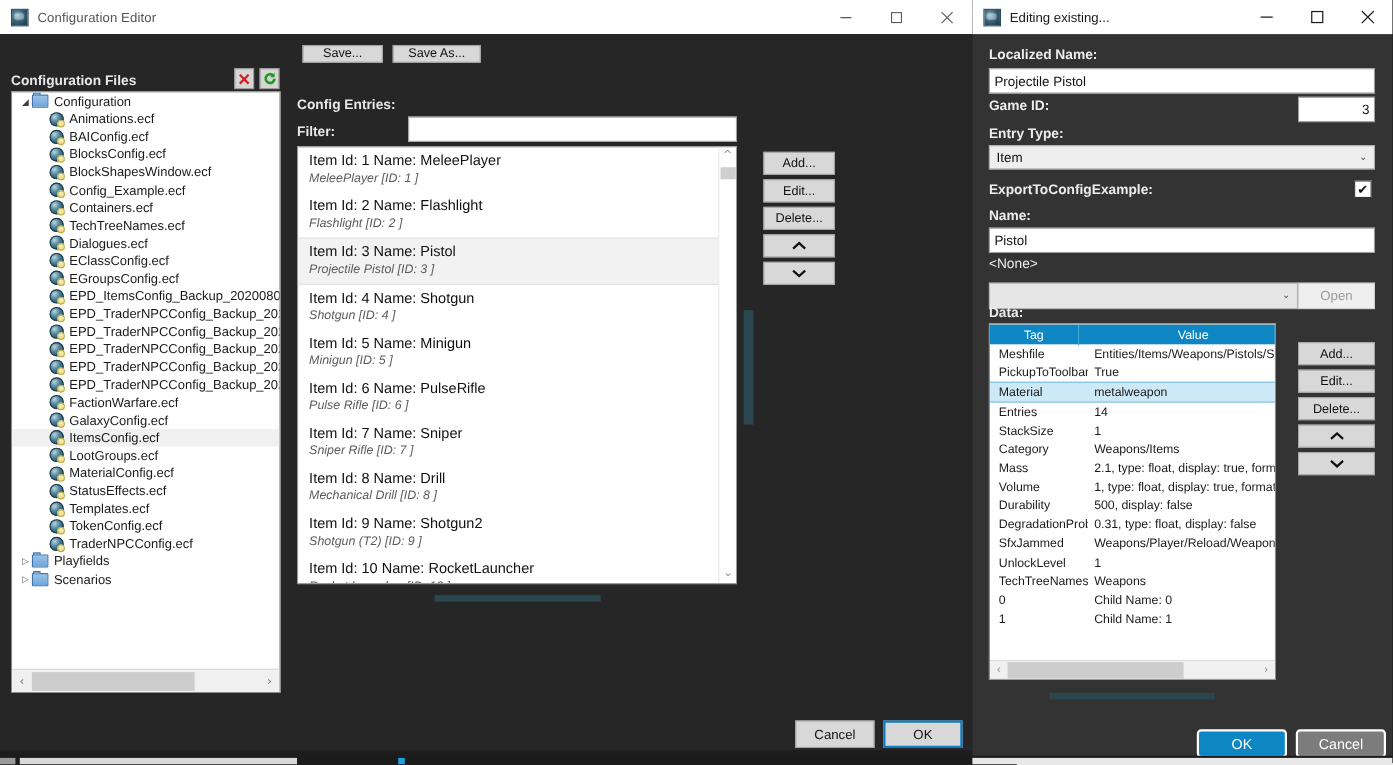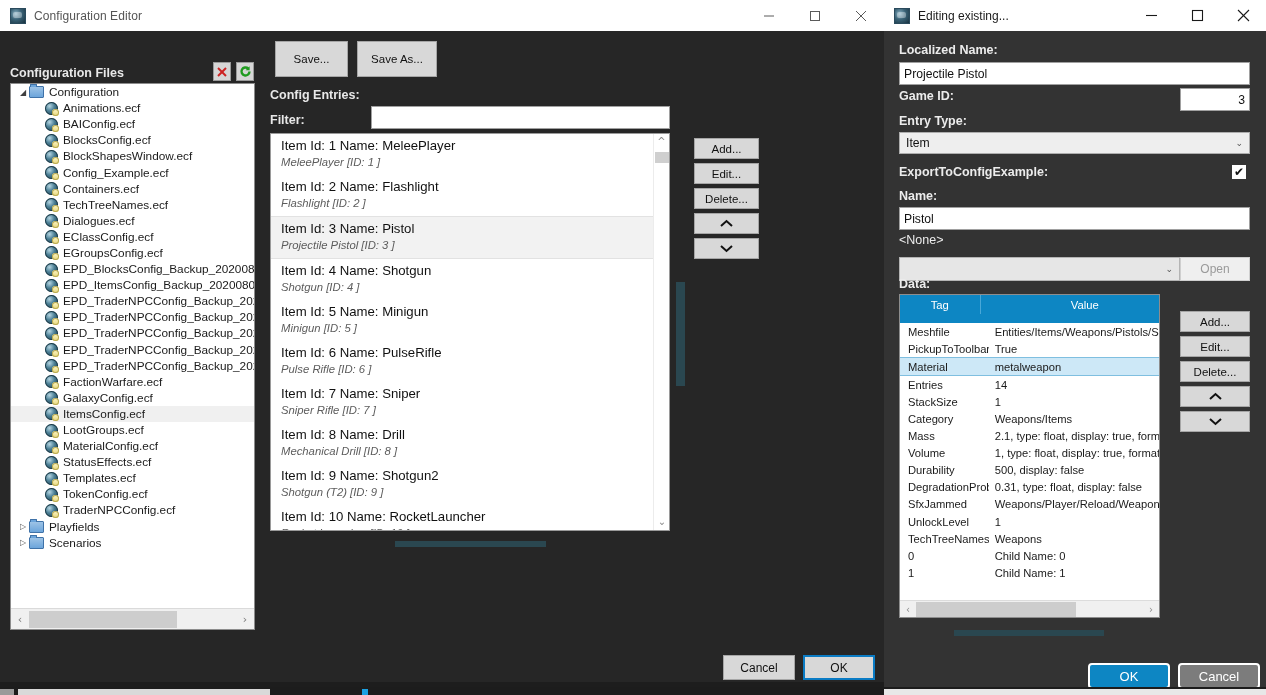--- a/index.html
+++ b/index.html
@@ -99,21 +99,21 @@
   #tree-hscroll {
     position: absolute; left: 0; bottom: 0; width: 243px; height: 21px;
     background: #f0f0f0; border-top: 1px solid #dadada; box-sizing: border-box;
     display: flex; align-items: center;
   }
   .hs-arrow { width: 18px; text-align: center; font-size: 11px; color: #7a7a7a; font-family:"DejaVu Sans",sans-serif;}
   #tree-hs-thumb { height: 17px; width: 148px; background: #cdcdcd; }
 
   
   #btn-save, #btn-saveas {
-    position: absolute; top: 41px; height: 36px;
+    position: absolute; top: 41px; height: 16px;
     background: #d8d8d8; border: 1px solid #a6a6a6; box-sizing: border-box;
     color: #111; font-size: 11.5px; display: flex; align-items: center; justify-content: center;
   }
   #btn-save { left: 275px; width: 73px; }
   #btn-saveas { left: 357px; width: 80px; }
 
   #cfg-entries-label { position: absolute; left: 270px; top: 88px; font-size: 12.5px; color: #e8e8e8; font-weight: bold;}
   #filter-label { position: absolute; left: 270px; top: 113px; font-size: 12.5px; color: #e8e8e8; font-weight: bold;}
   #filter-input {
     position: absolute; left: 371px; top: 106px; width: 299px; height: 23px;
@@ -224,21 +224,21 @@
     background: #efefef; border: 1px solid #cfcfcf; box-sizing:border-box;
     display:flex; align-items:center; justify-content:center;
     font-size: 12px; color: #9a9a9a;
   }
 
   #lbl-data { left: 899px; top: 277px; }
   #grid {
     position: absolute; left: 899px; top: 294px; width: 261px; height: 324px;
     background: #fff; border: 1px solid #8d8d8d; box-sizing: border-box; overflow: hidden;
   }
-  #grid-head { display: flex; height: 28px; background: #0d86c3; gap: 30px; }
+  #grid-head { display: flex; height: 18px; background: #0d86c3; gap: 30px; }
   #grid-head .gh {
     color: #fff; font-size: 11.3px; display: flex; align-items: center; justify-content: center;
     height: 19px; box-sizing: border-box;
   }
   #grid-head .gh.tag { width: 91px; border-right: 1px solid #49a8d8; }
   #grid-head .gh.val { width: 168px; }
   .grow { display: flex; height: 17.1px; align-items: center; }
   .grow.sel { background: #cde8f7; border-top: 1px solid #7fbfe0; border-bottom: 1px solid #7fbfe0; }
   .gcell-tag { width: 91px; padding-left: 8px; font-size: 11.2px; color: #1a1a1a; box-sizing: border-box; white-space: nowrap; overflow:hidden;}
   .gcell-val { width: 175px; padding-left: 6px; font-size: 11.2px; color: #1a1a1a; box-sizing: border-box; white-space: nowrap; overflow: hidden;}
@@ -371,24 +371,20 @@
         <div class="tree-row level1">
           <span class="ecf-ico"></span>
           <span>EClassConfig.ecf</span>
         </div>
         <div class="tree-row level1">
           <span class="ecf-ico"></span>
           <span>EGroupsConfig.ecf</span>
         </div>
         <div class="tree-row level1">
           <span class="ecf-ico"></span>
-          <span>EPD_BlocksConfig_Backup_202008</span>
-        </div>
-        <div class="tree-row level1">
-          <span class="ecf-ico"></span>
           <span>EPD_ItemsConfig_Backup_2020080</span>
         </div>
         <div class="tree-row level1">
           <span class="ecf-ico"></span>
           <span>EPD_TraderNPCConfig_Backup_202</span>
         </div>
         <div class="tree-row level1">
           <span class="ecf-ico"></span>
           <span>EPD_TraderNPCConfig_Backup_202</span>
         </div>

